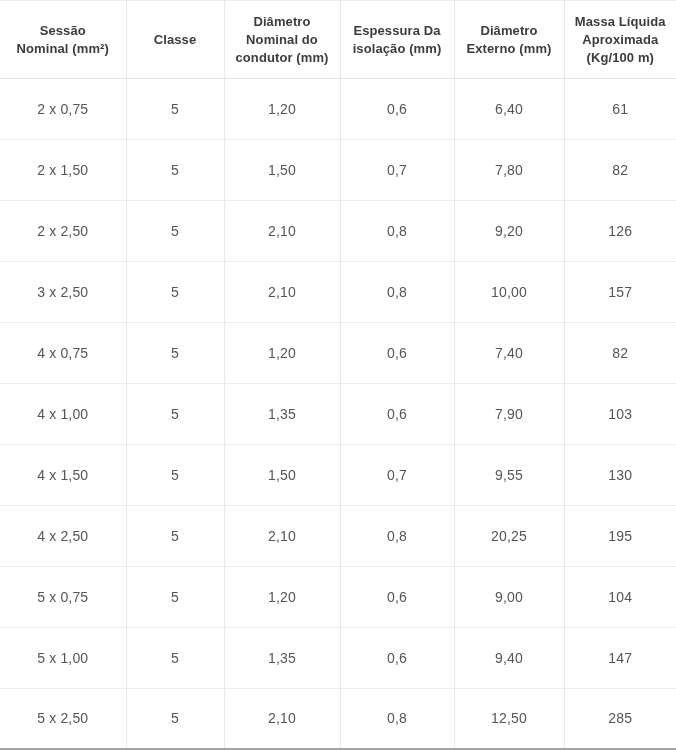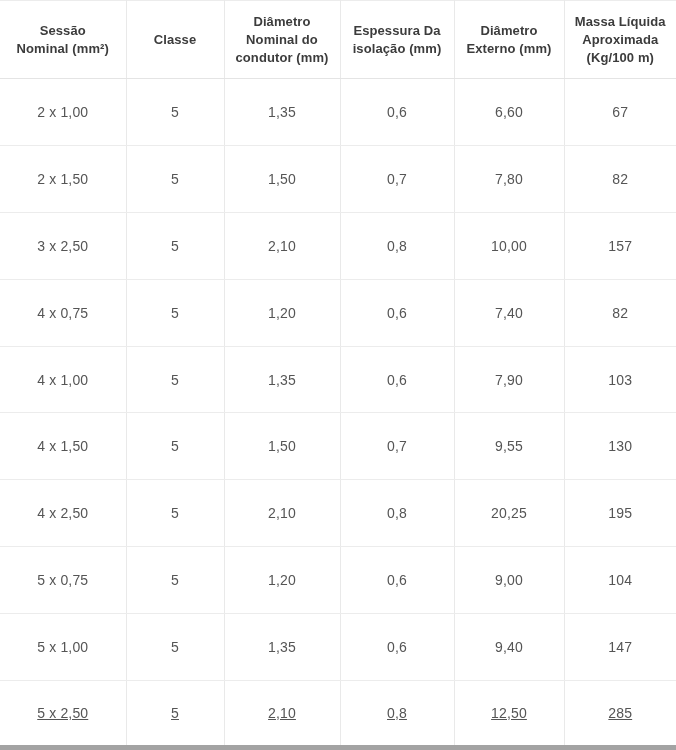--- a/index.html
+++ b/index.html
@@ -67,22 +67,21 @@
 
   #spec-table tbody td {
     font-size: 14px;
     font-weight: normal;
     color: #555555;
     line-height: 20px;
     letter-spacing: 0.15px;
   }
 
   #spec-table tbody tr:last-child td {
-    border-bottom: 5px solid #a3a3a3;
-    text-decoration: underline;
+    border-bottom: 2px solid #a3a3a3;
   }
 
   .hdr-line { display: block; }
 </style>
 </head>
 <body>
 
 <table id="spec-table">
   <colgroup>
     <col class="c0">
@@ -116,36 +115,44 @@
         </th>
         <th>
           <span class="hdr-line">Massa Líquida</span>
           <span class="hdr-line">Aproximada</span>
           <span class="hdr-line">(Kg/100 m)</span>
         </th>
       </tr>
   </thead>
   <tbody>
       <tr>
-        <td>2 x 1,00</td>
-        <td>5</td>
-        <td>1,35</td>
-        <td>0,6</td>
-        <td>6,60</td>
-        <td>67</td>
+        <td>2 x 0,75</td>
+        <td>5</td>
+        <td>1,20</td>
+        <td>0,6</td>
+        <td>6,40</td>
+        <td>61</td>
       </tr>
       <tr>
         <td>2 x 1,50</td>
         <td>5</td>
         <td>1,50</td>
         <td>0,7</td>
         <td>7,80</td>
         <td>82</td>
       </tr>
       <tr>
+        <td>2 x 2,50</td>
+        <td>5</td>
+        <td>2,10</td>
+        <td>0,8</td>
+        <td>9,20</td>
+        <td>126</td>
+      </tr>
+      <tr>
         <td>3 x 2,50</td>
         <td>5</td>
         <td>2,10</td>
         <td>0,8</td>
         <td>10,00</td>
         <td>157</td>
       </tr>
       <tr>
         <td>4 x 0,75</td>
         <td>5</td>

